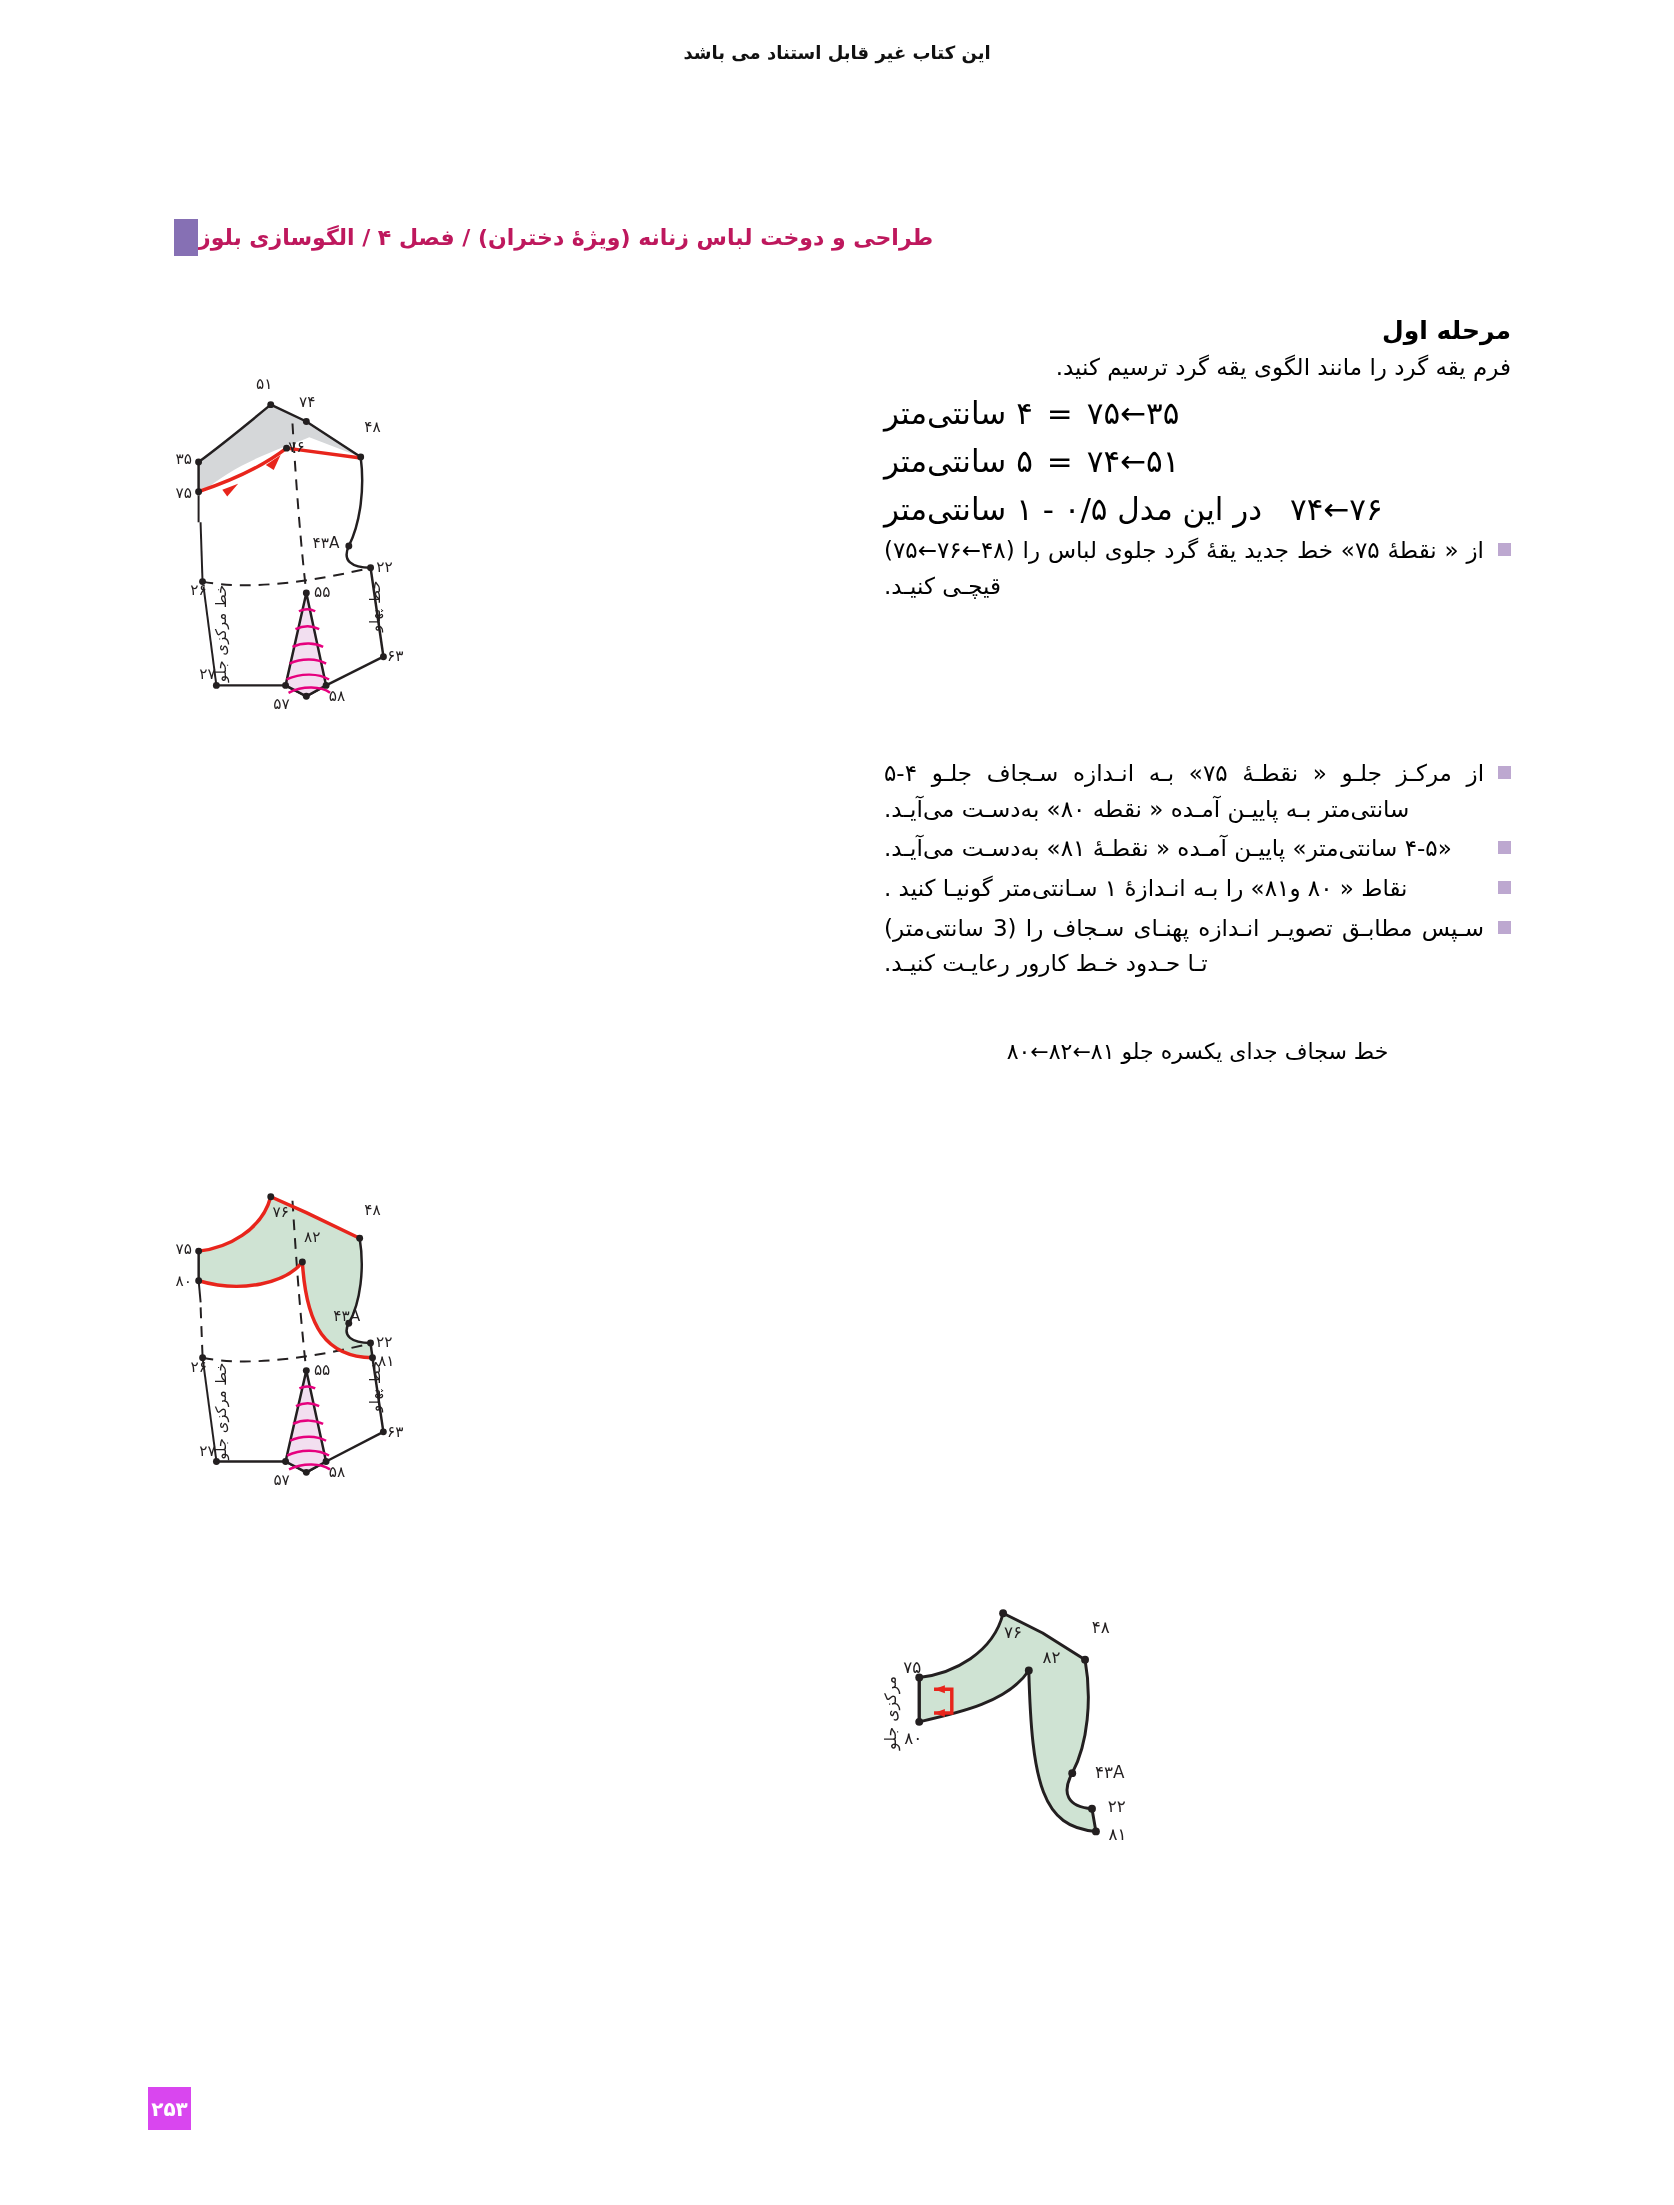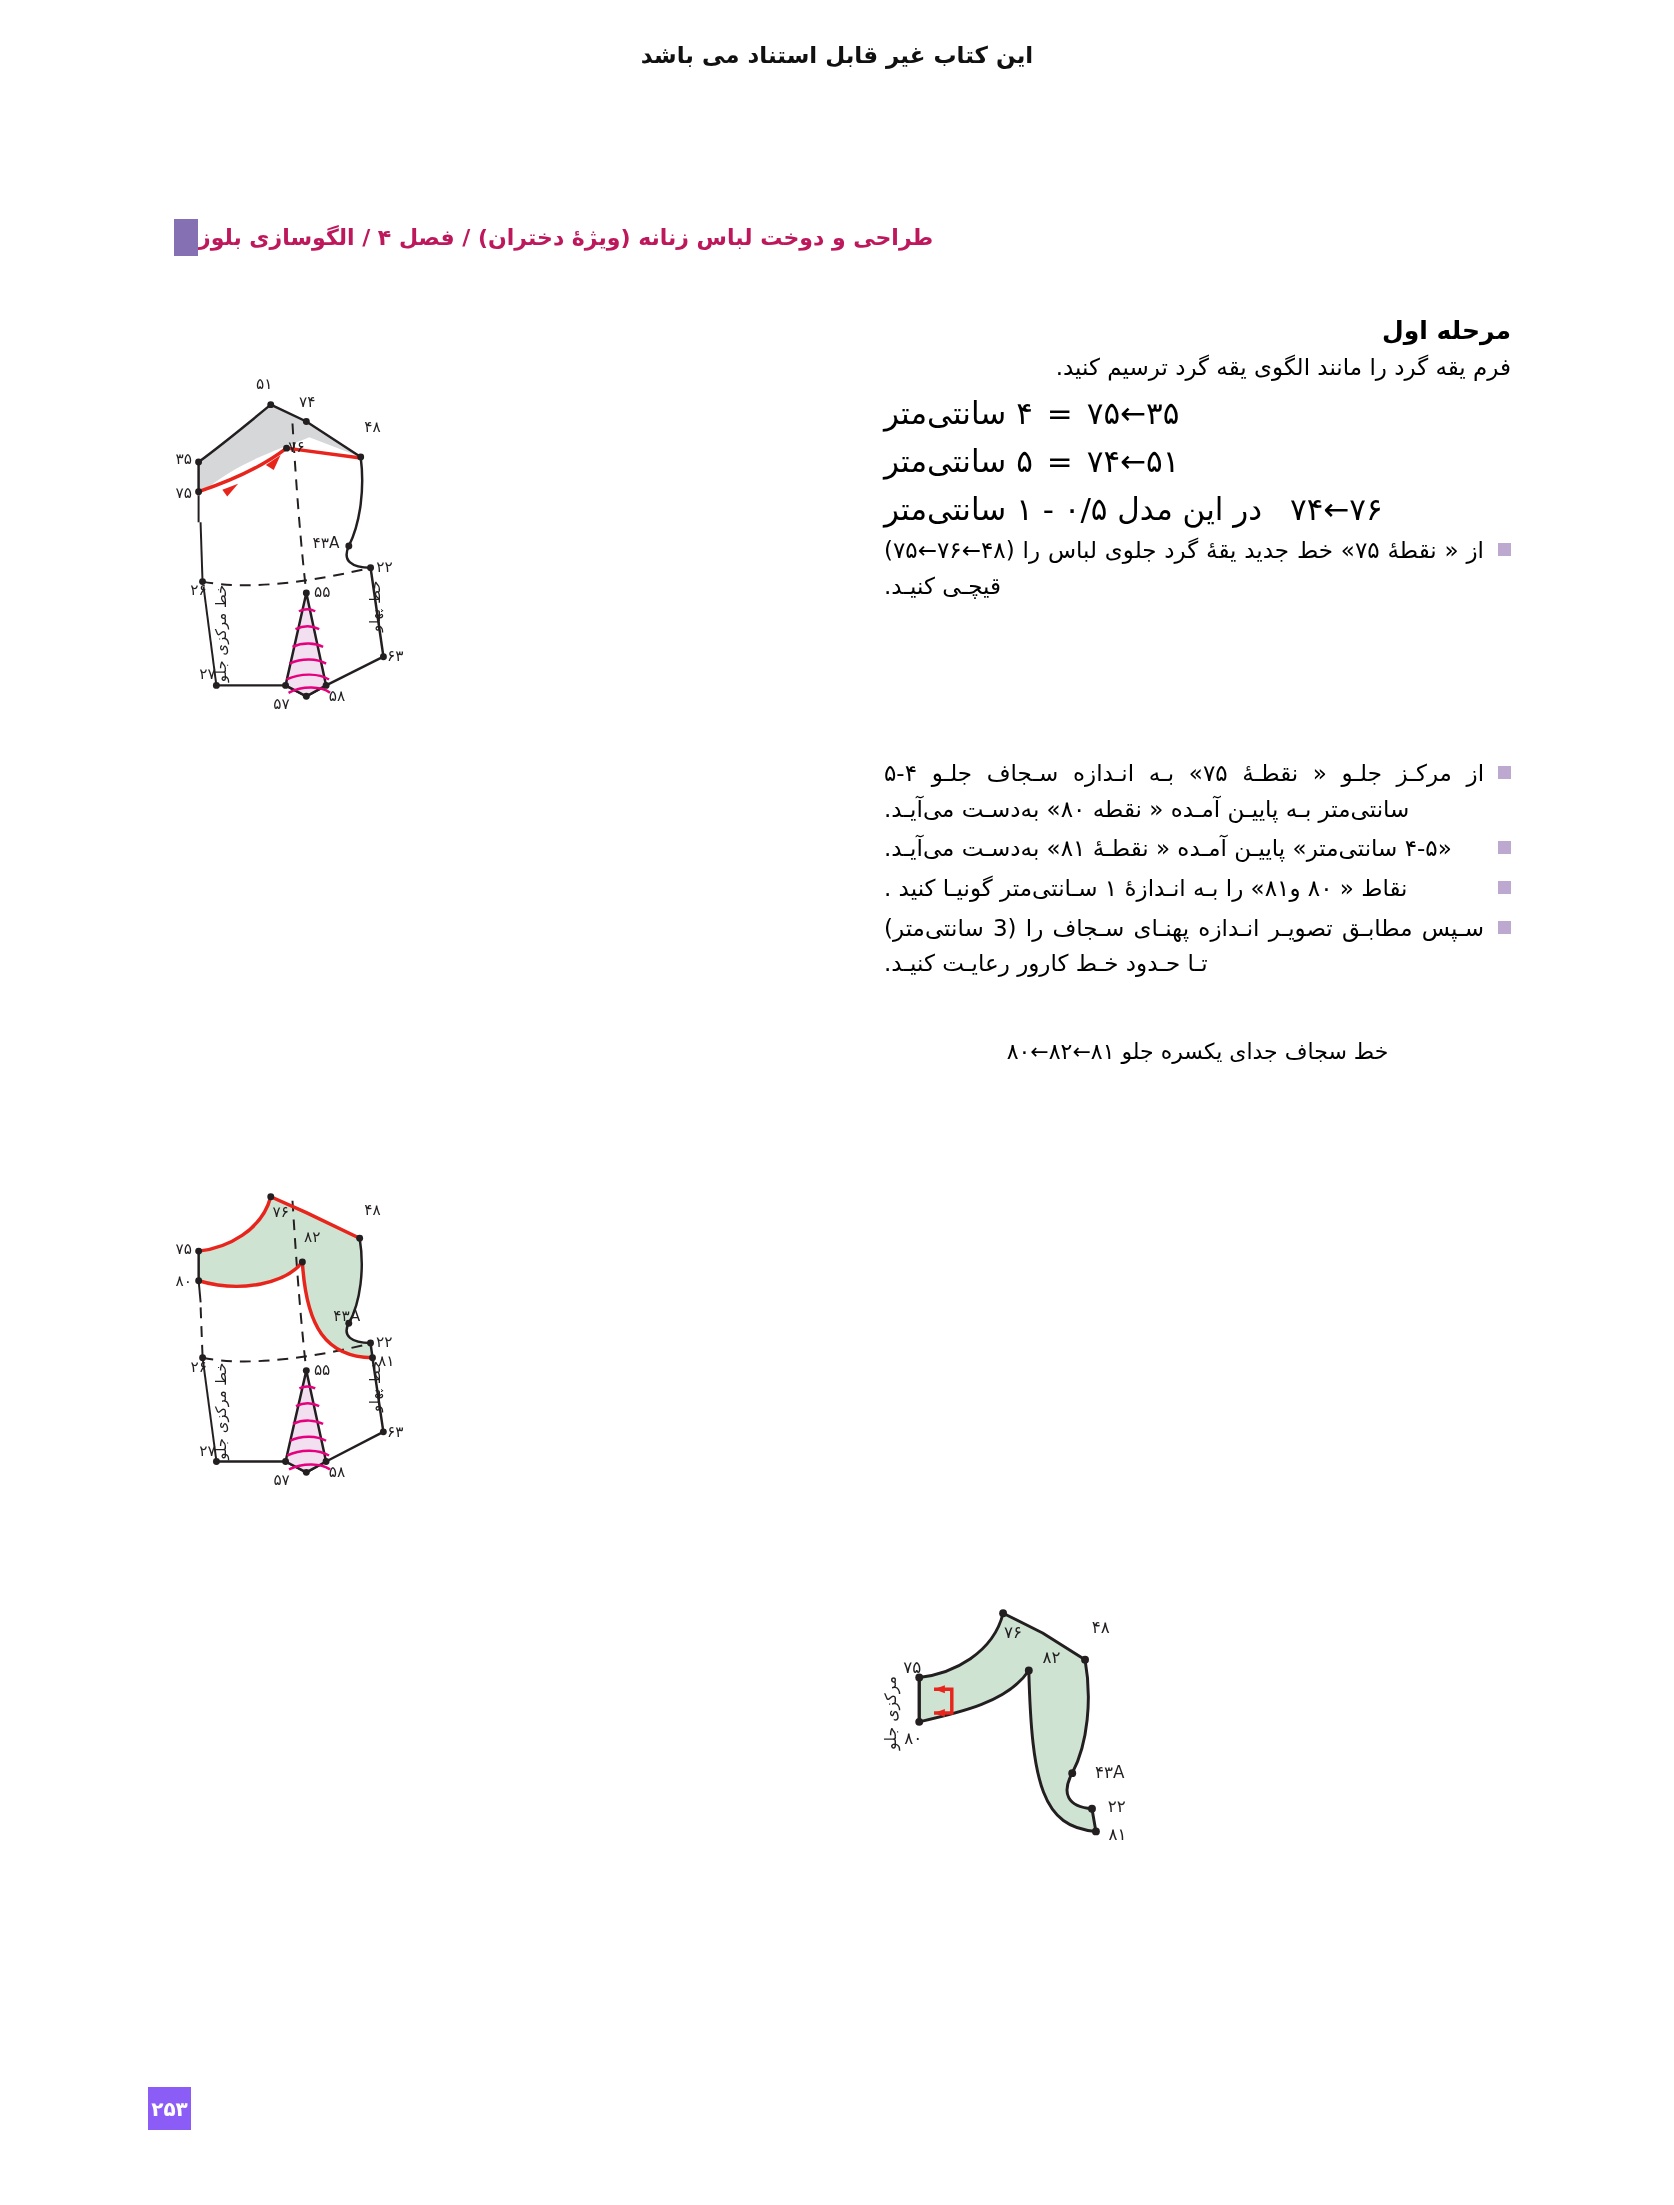--- a/index.html
+++ b/index.html
@@ -8,21 +8,21 @@
     width:1674px;height:2205px;position:relative;overflow:hidden;
     font-family:"Liberation Sans","DejaVu Sans",sans-serif;
     color:#000;
   }
   .page{position:absolute;inset:0;background:#fff;}
 
   
   .top-note{
     position:absolute;top:42px;left:0;right:0;text-align:center;
     font-family:"DejaVu Sans",sans-serif;
-    font-size:23px;font-weight:700;letter-spacing:0;color:#111;
+    font-size:18px;font-weight:700;letter-spacing:0;color:#111;
   }
   .breadcrumb{
     position:absolute;top:217px;right:874px;left:163px;
     height:41px;display:flex;flex-direction:row-reverse;align-items:center;
     justify-content:flex-start;gap:0;
   }
   .breadcrumb-bar{
     width:24px;height:37px;background:#8670b4;flex:0 0 auto;margin-left:11px;
   }
   .breadcrumb-text{
@@ -75,21 +75,21 @@
   
   svg{display:block;}
   .fig{position:absolute;margin-top:28px;}
   #fig-stage1{left:163px;top:346px;}
   #fig-stage2{left:163px;top:1151px;}
   #fig-stage3{left:860px;top:1522px;}
 
   
   .pagenum{
     position:absolute;left:148px;top:2087px;
-    width:43px;height:43px;background:#8b5cf6;color:#fff;
+    width:43px;height:43px;background:#d946ef;color:#fff;
     display:flex;align-items:center;justify-content:center;
     font-family:"DejaVu Sans",sans-serif;font-size:20px;font-weight:700;
   }
 </style>
 </head>
 <body>
 
 <div class="page">
 
   <div class="top-note">این کتاب غیر قابل استناد می باشد</div>

